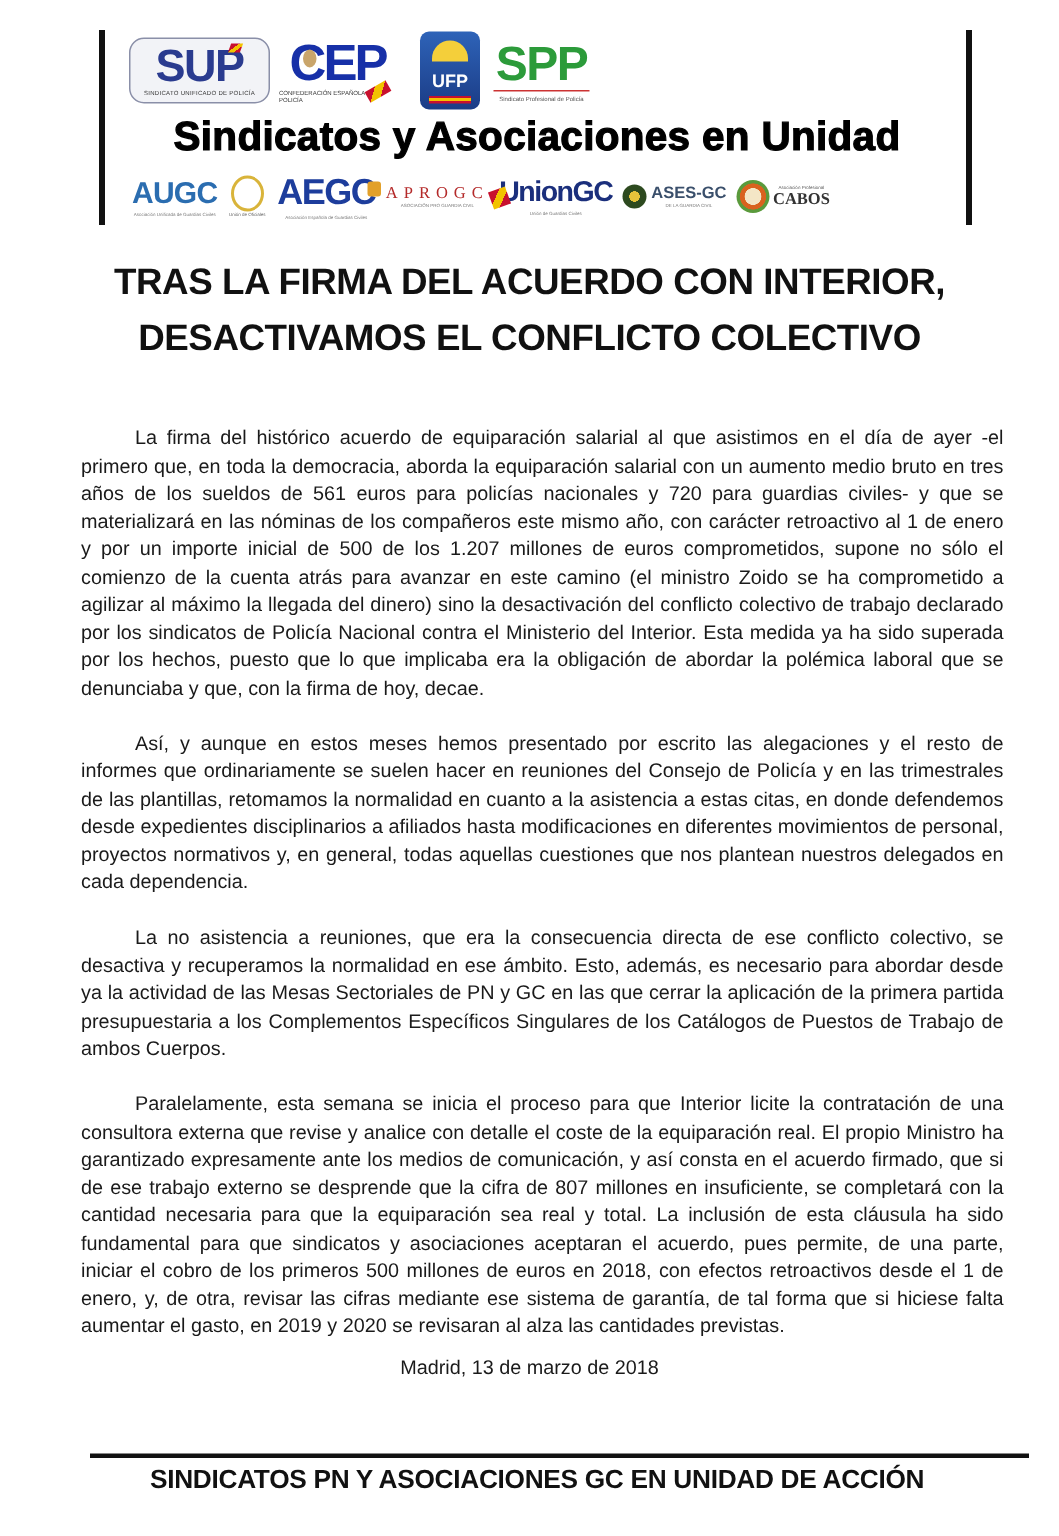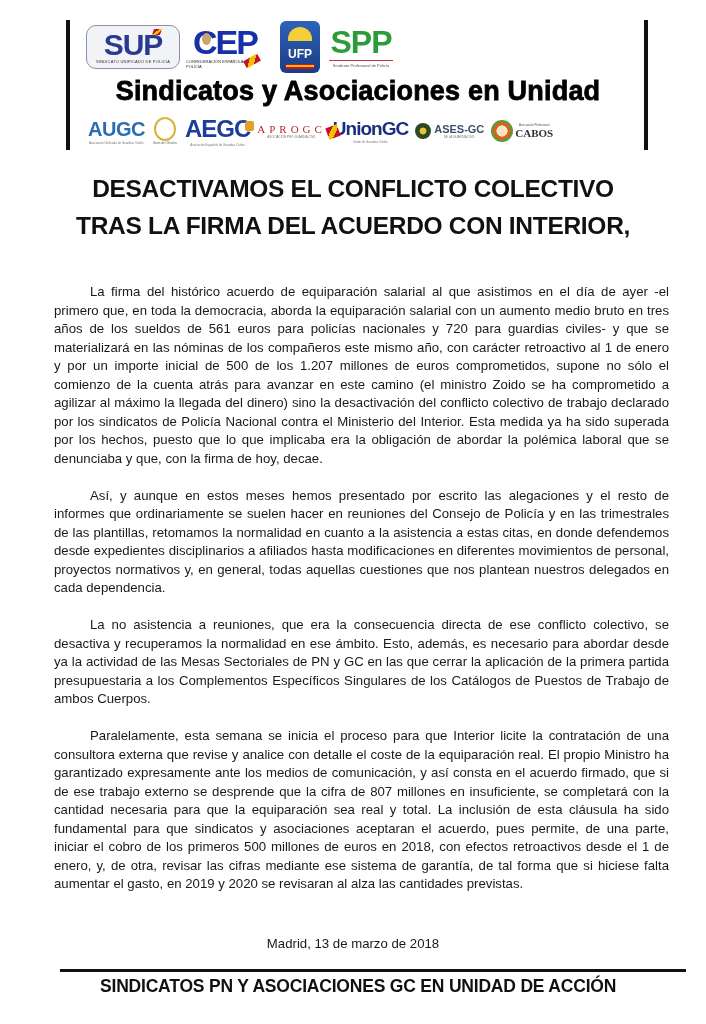--- a/index.html
+++ b/index.html
@@ -57,21 +57,21 @@
   .lb-cabos .small { font-size:3px; color:#555; }
   .lb-cabos .big { font-family:"Liberation Serif", serif; font-weight:bold; font-size:11px; color:#333; }
 
   
   .doc-title { position:absolute; left:40px; top:170px; width:626px; text-align:center; font-family:"Liberation Sans", sans-serif; font-weight:bold; font-size:24.5px; line-height:37px; color:#111; letter-spacing:-0.3px; }
 
   
   .doc-body { position:absolute; left:54px; top:283px; width:615px; font-family:"Liberation Sans", sans-serif; font-size:13.2px; line-height:18.5px; color:#1a1a1a; }
   .doc-body p { margin:0 0 18.5px 0; text-align:justify; text-indent:36px; }
 
-  .signature { position:absolute; left:0; top:936px; width:706px; text-align:center; font-family:"Liberation Sans", sans-serif; font-size:13.2px; color:#1a1a1a; }
+  .signature { position:absolute; left:0; top:904px; width:706px; text-align:center; font-family:"Liberation Sans", sans-serif; font-size:13.2px; color:#1a1a1a; }
   .footer-rule { position:absolute; left:60px; top:969px; width:626px; height:3px; background:#111; }
   .footer-text { position:absolute; left:82px; top:976px; font-family:"Liberation Sans", sans-serif; font-weight:bold; font-size:17.5px; color:#111; letter-spacing:-0.2px;margin-left:18px; }
 </style>
 </head>
 <body>
 
 <div class="banner">
   <div class="vbar left"></div>
   <div class="vbar right"></div>
 
@@ -135,22 +135,22 @@
       <span class="circle"></span>
       <span class="texts">
         <span class="small">Asociación Profesional</span>
         <span class="big">CABOS</span>
       </span>
     </div>
   </div>
 </div>
 
 <div class="doc-title">
+  <div>TRAS LA FIRMA DEL ACUERDO CON INTERIOR,</div>
   <div>DESACTIVAMOS EL CONFLICTO COLECTIVO</div>
-  <div>TRAS LA FIRMA DEL ACUERDO CON INTERIOR,</div>
 </div>
 
 <div class="doc-body">
   <p>La firma del histórico acuerdo de equiparación salarial al que asistimos en el día de ayer -el primero que, en toda la democracia, aborda la equiparación salarial con un aumento medio bruto en tres años de los sueldos de 561 euros para policías nacionales y 720 para guardias civiles- y que se materializará en las nóminas de los compañeros este mismo año, con carácter retroactivo al 1 de enero y por un importe inicial de 500 de los 1.207 millones de euros comprometidos, supone no sólo el comienzo de la cuenta atrás para avanzar en este camino (el ministro Zoido se ha comprometido a agilizar al máximo la llegada del dinero) sino la desactivación del conflicto colectivo de trabajo declarado por los sindicatos de Policía Nacional contra el Ministerio del Interior. Esta medida ya ha sido superada por los hechos, puesto que lo que implicaba era la obligación de abordar la polémica laboral que se denunciaba y que, con la firma de hoy, decae.</p>
   <p>Así, y aunque en estos meses hemos presentado por escrito las alegaciones y el resto de informes que ordinariamente se suelen hacer en reuniones del Consejo de Policía y en las trimestrales de las plantillas, retomamos la normalidad en cuanto a la asistencia a estas citas, en donde defendemos desde expedientes disciplinarios a afiliados hasta modificaciones en diferentes movimientos de personal, proyectos normativos y, en general, todas aquellas cuestiones que nos plantean nuestros delegados en cada dependencia.</p>
   <p>La no asistencia a reuniones, que era la consecuencia directa de ese conflicto colectivo, se desactiva y recuperamos la normalidad en ese ámbito. Esto, además, es necesario para abordar desde ya la actividad de las Mesas Sectoriales de PN y GC en las que cerrar la aplicación de la primera partida presupuestaria a los Complementos Específicos Singulares de los Catálogos de Puestos de Trabajo de ambos Cuerpos.</p>
   <p>Paralelamente, esta semana se inicia el proceso para que Interior licite la contratación de una consultora externa que revise y analice con detalle el coste de la equiparación real.  El propio Ministro ha garantizado expresamente ante los medios de comunicación, y así consta en el acuerdo firmado, que si de ese trabajo externo se desprende que la cifra de 807 millones en insuficiente, se completará con la cantidad necesaria para que la equiparación sea real y total.  La inclusión de esta cláusula ha sido fundamental para que sindicatos y asociaciones aceptaran el acuerdo, pues permite, de una parte, iniciar el cobro de los primeros 500 millones  de euros en 2018, con efectos retroactivos desde el 1 de enero,  y, de otra,  revisar las cifras mediante ese sistema de garantía, de tal forma que si hiciese falta aumentar el gasto, en 2019 y 2020 se revisaran al alza las cantidades previstas.</p>
 </div>
 
 <div class="signature">Madrid, 13 de marzo de 2018</div>

